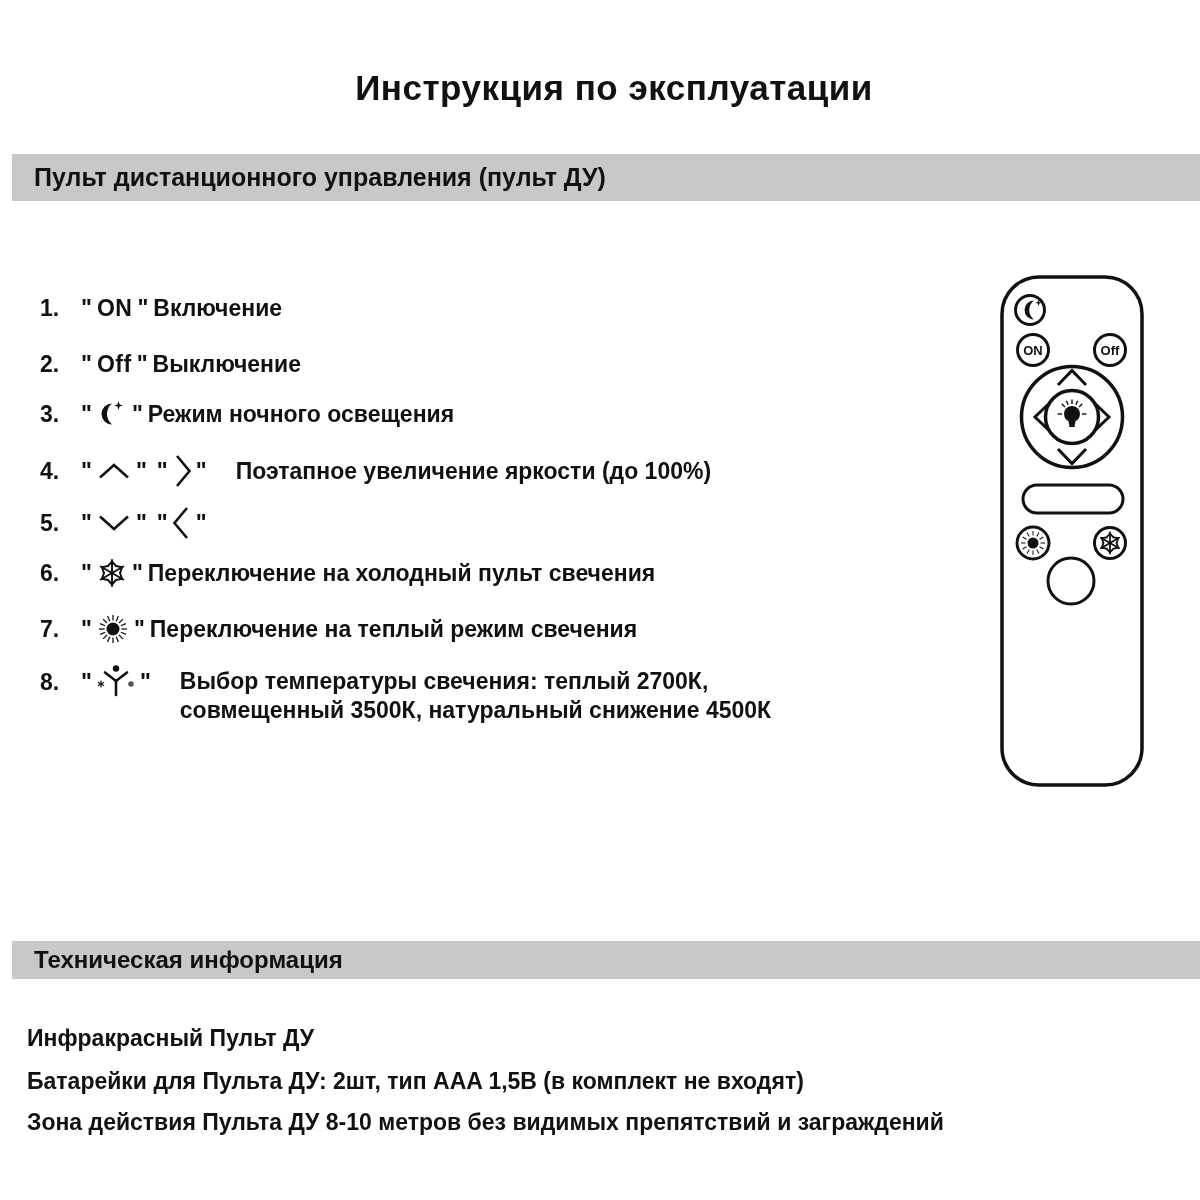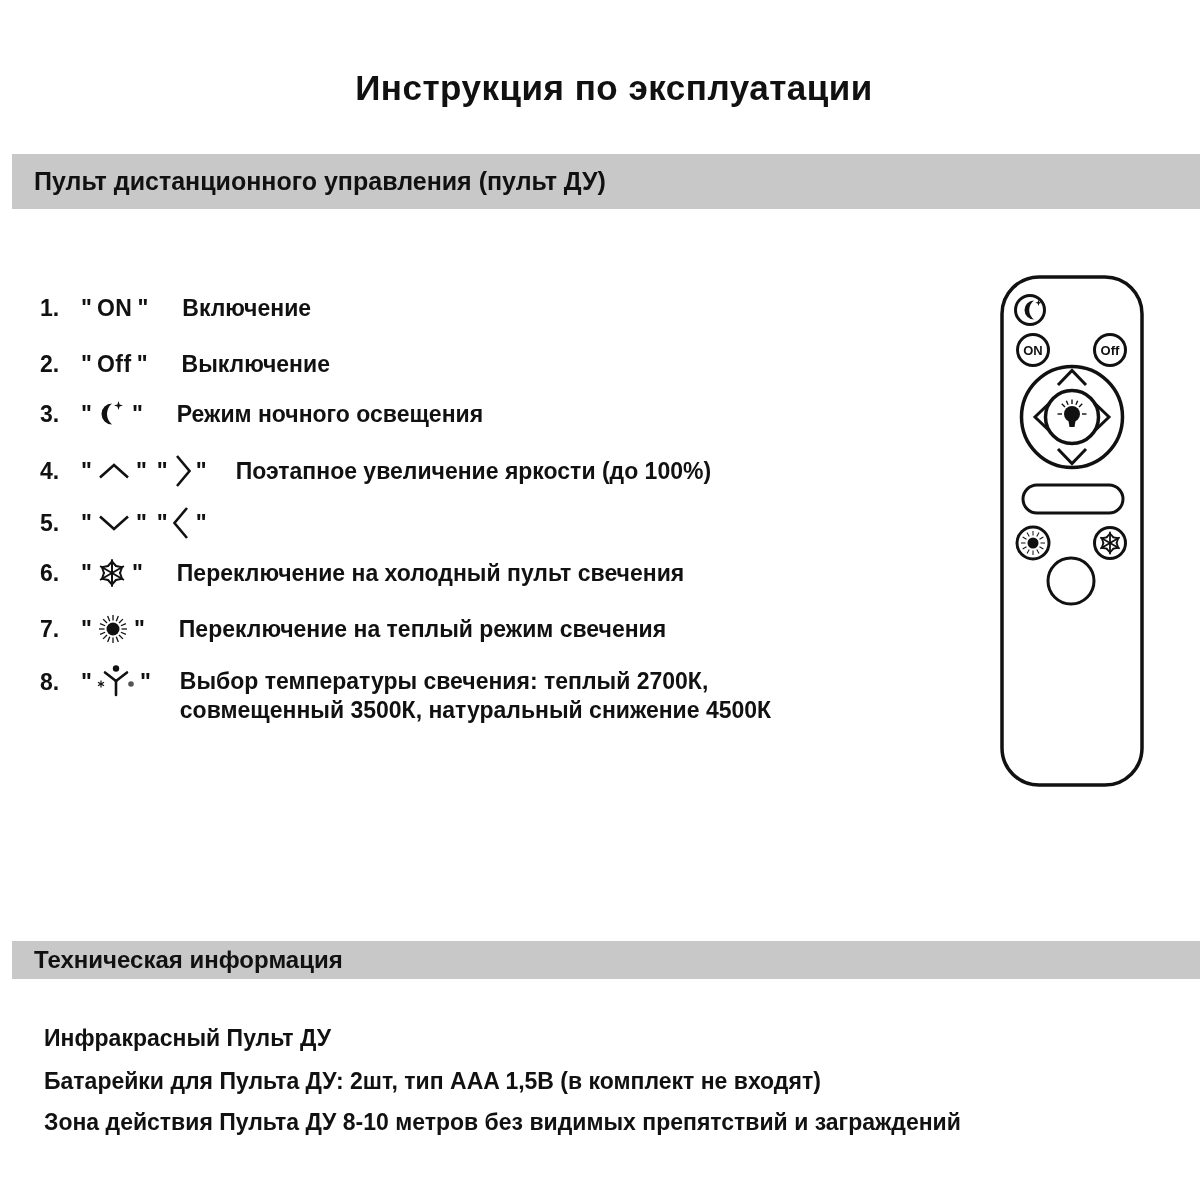--- a/index.html
+++ b/index.html
@@ -3,33 +3,33 @@
 <meta charset="utf-8">
 <style>
   html,body{margin:0;padding:0;background:#fff;}
   body{width:1200px;height:1200px;position:relative;overflow:hidden;
        font-family:"Liberation Sans", sans-serif;color:#111;}
   .abs{position:absolute;}
   .page-title{top:68px;left:0;width:1200px;text-align:center;
               font-size:35px;font-weight:bold;letter-spacing:.5px;padding-left:14px;}
   .bar{left:12px;width:1188px;background:#c8c8c8;display:flex;align-items:center;
        box-sizing:border-box;padding-left:22px;font-weight:bold;}
-  .bar1{top:154px;height:55px;font-size:25px;}
+  .bar1{top:154px;height:47px;font-size:25px;}
   .bar2{top:941px;height:38px;font-size:24px;}
   .row{left:40px;display:flex;align-items:center;font-size:23px;font-weight:bold;
        white-space:nowrap;line-height:30px;}
   .row .num{width:36px;flex:0 0 auto;}
   .q{margin:0 5px;}
   .tok{letter-spacing:.5px;}
-  .lbl{margin-left:29px;}
+  .lbl{margin-left:0;}
   .lbl2{margin-left:24px;line-height:29px;white-space:nowrap;}
   .icn{display:inline-block;vertical-align:middle;line-height:0;}
   .row8{align-items:flex-start;}
   .row8 .grp{display:flex;align-items:center;height:30px;}
-  .tech{left:44px;font-size:23px;font-weight:bold;white-space:nowrap;line-height:30px;}
+  .tech{left:27px;font-size:23px;font-weight:bold;white-space:nowrap;line-height:30px;}
   svg{display:block;}
   .stroke{fill:none;stroke:#111;}
 </style>
 </head>
 <body>
 
 <div class="abs page-title">Инструкция по эксплуатации</div>
 
 <div class="abs bar bar1">
   <span>Пульт дистанционного управления (пульт ДУ)</span>

